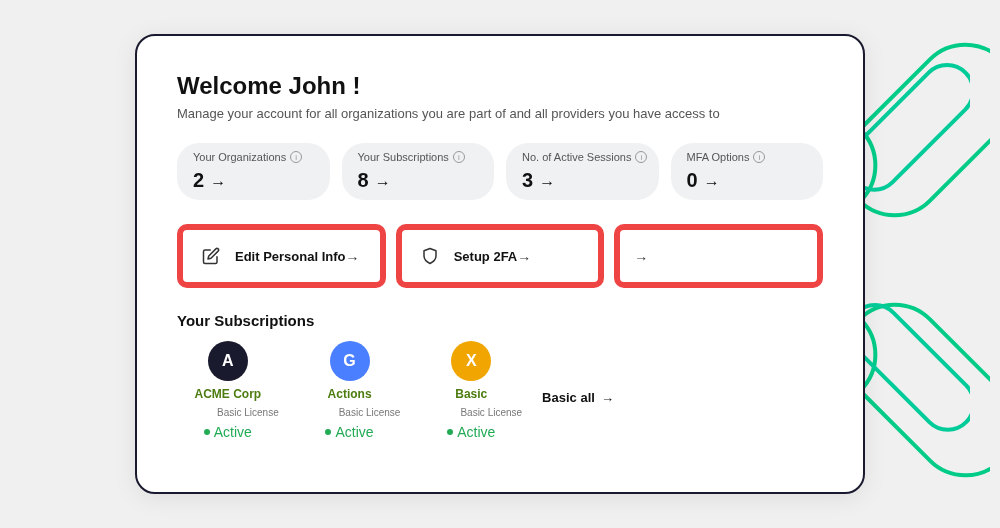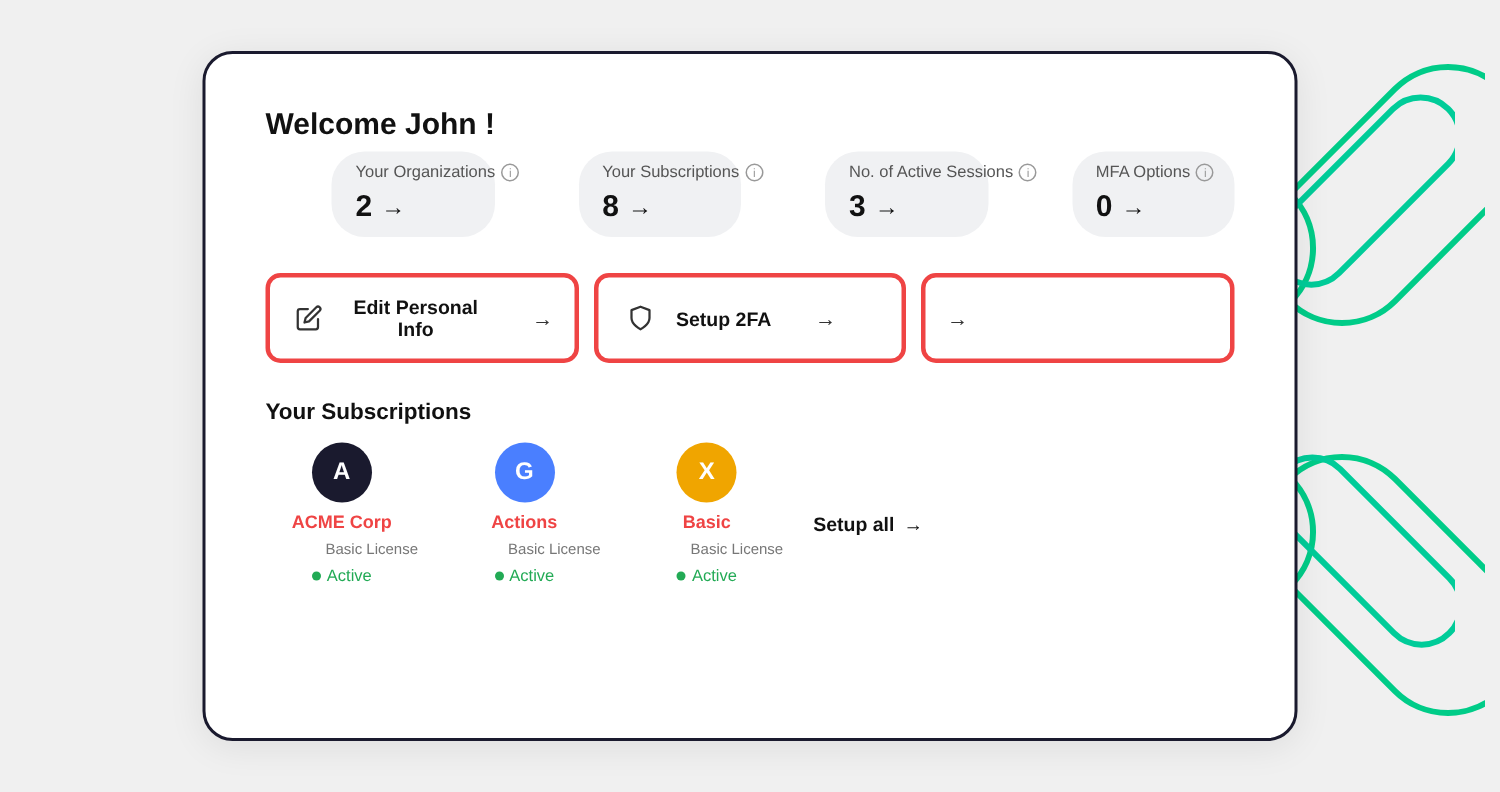--- a/index.html
+++ b/index.html
@@ -31,21 +31,21 @@
       border: 2px solid #1a1a2e;
       padding: 36px 40px 30px 40px;
       width: 730px;
       min-height: 460px;
       position: relative;
       z-index: 2;
       box-shadow: 0 4px 24px rgba(0,0,0,0.08);
     }
 
     .welcome-title {
-      font-size: 20px;
+      font-size: 24px;
       font-weight: 700;
       color: #111;
       margin-bottom: 6px;
     }
 
     .welcome-subtitle {
       font-size: 13px;
       color: #555;
       margin-bottom: 22px;
     }
@@ -56,21 +56,20 @@
       gap: 12px;
       margin-bottom: 24px;
     }
 
     .stat-card {
       background: #f0f1f3;
       border-radius: 22px;
       padding: 8px 16px;
       flex: 1;
       min-width: 0;
-      margin-left: 44px;
     }
 
     .stat-label {
       font-size: 11px;
       color: #555;
       display: flex;
       align-items: center;
       gap: 4px;
       margin-bottom: 6px;
       white-space: nowrap;
@@ -113,29 +112,28 @@
 
     .quick-actions-row {
       display: flex;
       gap: 10px;
       margin-bottom: 24px;
     }
 
     .action-btn {
       flex: 1;
       background: #fff;
-      border: 3px solid #ef4444;
+      border: 6px solid #ef4444;
       border-radius: 10px;
       padding: 12px 14px;
       display: flex;
       align-items: center;
       justify-content: flex-start;
       cursor: pointer;
       transition: background 0.15s;
-      gap: 29px;
     }
 
     .action-left {
       display: flex;
       align-items: center;
       gap: 10px;
     }
 
     .action-icon-wrap {
       width: 28px;
@@ -180,33 +178,33 @@
       justify-content: center;
       font-size: 16px;
       font-weight: 700;
       color: #fff;
       flex-shrink: 0;
     }
 
     .sub-name {
       font-size: 12px;
       font-weight: 700;
-      color: #ef4444;
+      color: #4d7c0f;
       text-align: center;
     }
 
     .sub-plan {
       font-size: 10px;
       color: #777;
       text-align: center;
       margin-left: 40px;
     }
 
     .sub-status {
-      font-size: 11px;
+      font-size: 14px;
       color: #22aa55;
       display: flex;
       align-items: center;
       gap: 4px;
     }
 
     .status-dot {
       width: 6px;
       height: 6px;
       border-radius: 50%;
@@ -268,20 +266,21 @@
       <rect x="-10" y="270" width="52" height="155" rx="26" stroke="#00cc99" stroke-width="4" fill="none" transform="rotate(45 16 347)"></rect>
 
       <rect x="155" y="270" width="52" height="155" rx="26" stroke="#00cc99" stroke-width="4" fill="none" transform="rotate(-45 181 347)"></rect>
     </svg>
   </div>
 
   <div class="card">
 
     <div>
       <h1 class="welcome-title">Welcome John !</h1>
+      <p class="welcome-subtitle">Manage your account for all organizations you are part of and all providers you have access to</p>
     </div>
 
     <div class="stats-row">
 
     <div class="stat-card">
     <div class="stat-label">
       Your Organizations
       <span class="stat-info-icon">i</span>
     </div>
     <div class="stat-value">
@@ -378,20 +377,20 @@
           <div class="sub-item">
     <div class="sub-logo" style="background:#f0a500">X</div>
     <span class="sub-name">Basic</span>
     <span class="sub-plan">Basic License</span>
     <span class="sub-status">
       <span class="status-dot"></span>
       Active
     </span>
   </div>
           <button class="view-all-btn">
-  <span>Setup all</span>
+  <span>Basic all</span>
   <span>→</span>
 </button>
         </div>
     </div>
 
   </div>
 </div>
 
 </body></html>

